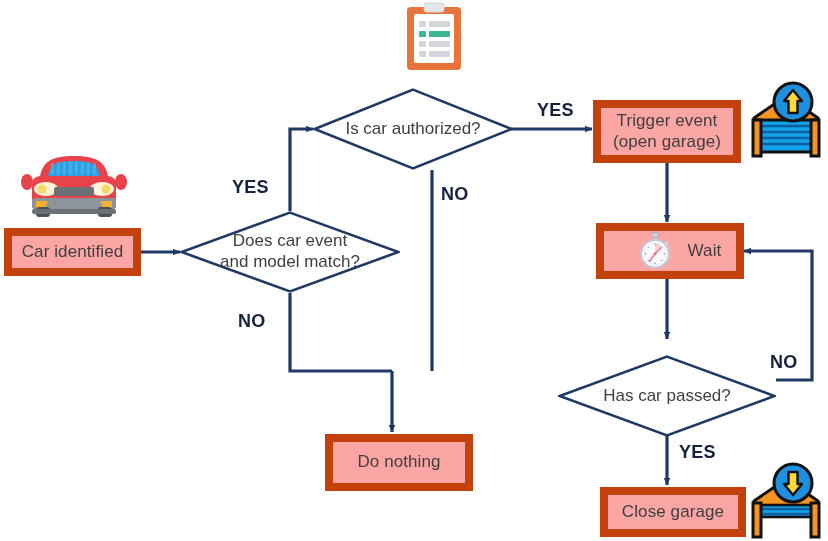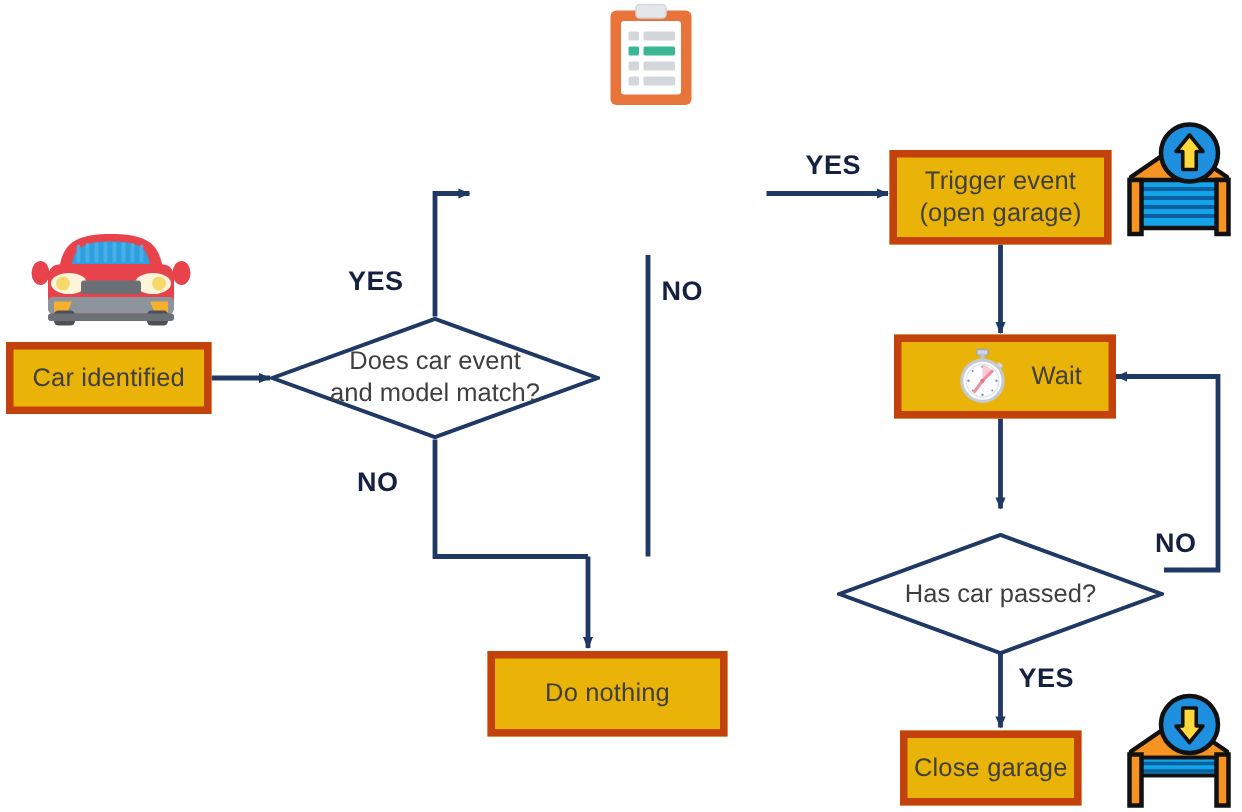--- a/index.html
+++ b/index.html
@@ -31,22 +31,22 @@
     display: flex;
     align-items: center;
     justify-content: center;
     text-align: center;
     color: #3f3f3f;
     font-size: 17px;
     line-height: 1.22;
     letter-spacing: 0.1px;
   }
   .proc {
-    border: 5px solid #c2410c;
-    background: #eab308;
+    border: 8px solid #c2410c;
+    background: #fca5a5;
   }
   .proc-inner {
     padding: 0 4px;
     white-space: pre-line;
   }
   .wait-box {
     gap: 10px;
     padding-left: 21px;
   }
   .diamond-wrap {
@@ -145,36 +145,42 @@
         <path d="M20,23 L26.5,15.5 A11.5,11.5 0 0 0 20,11.5 z" fill="#f7c9d1" opacity="0.95"></path>
         <path d="M20,23 L26.8,16.2" stroke="#f08b9c" stroke-width="2.1" stroke-linecap="round"></path>
         <path d="M20,23 L14.4,30.6" stroke="#f08b9c" stroke-width="2.1" stroke-linecap="round"></path>
         <circle cx="20" cy="23" r="1.5" fill="#e8748a"></circle>
         <rect x="30.2" y="10.5" width="4" height="2.6" rx="1" fill="#cfd6e4" transform="rotate(42 32 12)"></rect>
       </svg>
     </span>
     <span class="proc-inner">Wait</span>
   </div>
 
-  <div class="node proc" style="left:325px; top:434px; width:160px; height:57px;">
+  <div class="node proc" style="left:325px; top:434px; width:148px; height:57px;">
     <span class="proc-inner">Do nothing</span>
   </div>
 
-  <div class="node proc" style="left:600px; top:487px; width:121px; height:50px;">
+  <div class="node proc" style="left:600px; top:487px; width:146px; height:50px;">
     <span class="proc-inner">Close garage</span>
   </div>
 
   <div class="diamond-wrap" style="left:180px; top:211px; width:220px; height:82px;">
     <svg width="220" height="82" viewBox="0 0 220 82" xmlns="http://www.w3.org/2000/svg">
       <polygon points="110,1.6 218.4,41 110,80.4 1.6,41" fill="#ffffff" stroke="#1f3864" stroke-width="2.6"></polygon>
     </svg>
     <div class="diamond-label">Does car event
 and model match?</div>
   </div>
 
+  <div class="diamond-wrap" style="left:313px; top:88px; width:200px; height:82px;">
+    <svg width="200" height="82" viewBox="0 0 200 82" xmlns="http://www.w3.org/2000/svg">
+      <polygon points="100,1.6 198.4,41 100,80.4 1.6,41" fill="#ffffff" stroke="#1f3864" stroke-width="2.6"></polygon>
+    </svg>
+    <div class="diamond-label">Is car authorized?</div>
+  </div>
 
   <div class="diamond-wrap" style="left:558px; top:355px; width:218px; height:82px;">
     <svg width="218" height="82" viewBox="0 0 218 82" xmlns="http://www.w3.org/2000/svg">
       <polygon points="109,1.6 216.4,41 109,80.4 1.6,41" fill="#ffffff" stroke="#1f3864" stroke-width="2.6"></polygon>
     </svg>
     <div class="diamond-label">Has car passed?</div>
   </div>
 
   <div class="edge-label" style="left:232px; top:177px;">YES</div>
   <div class="edge-label" style="left:238px; top:311px;">NO</div>

